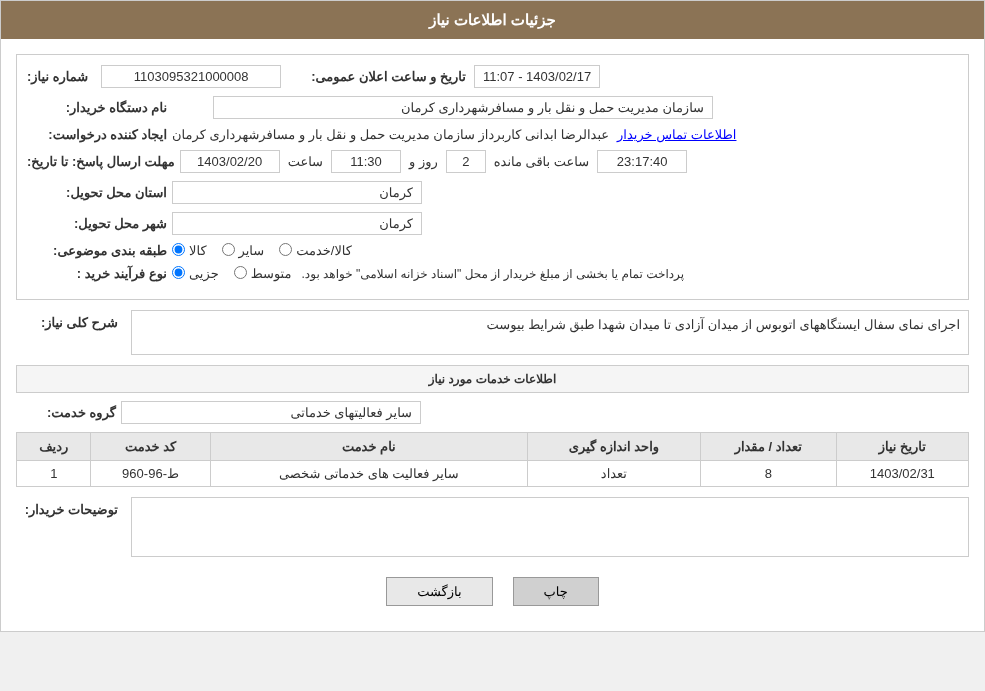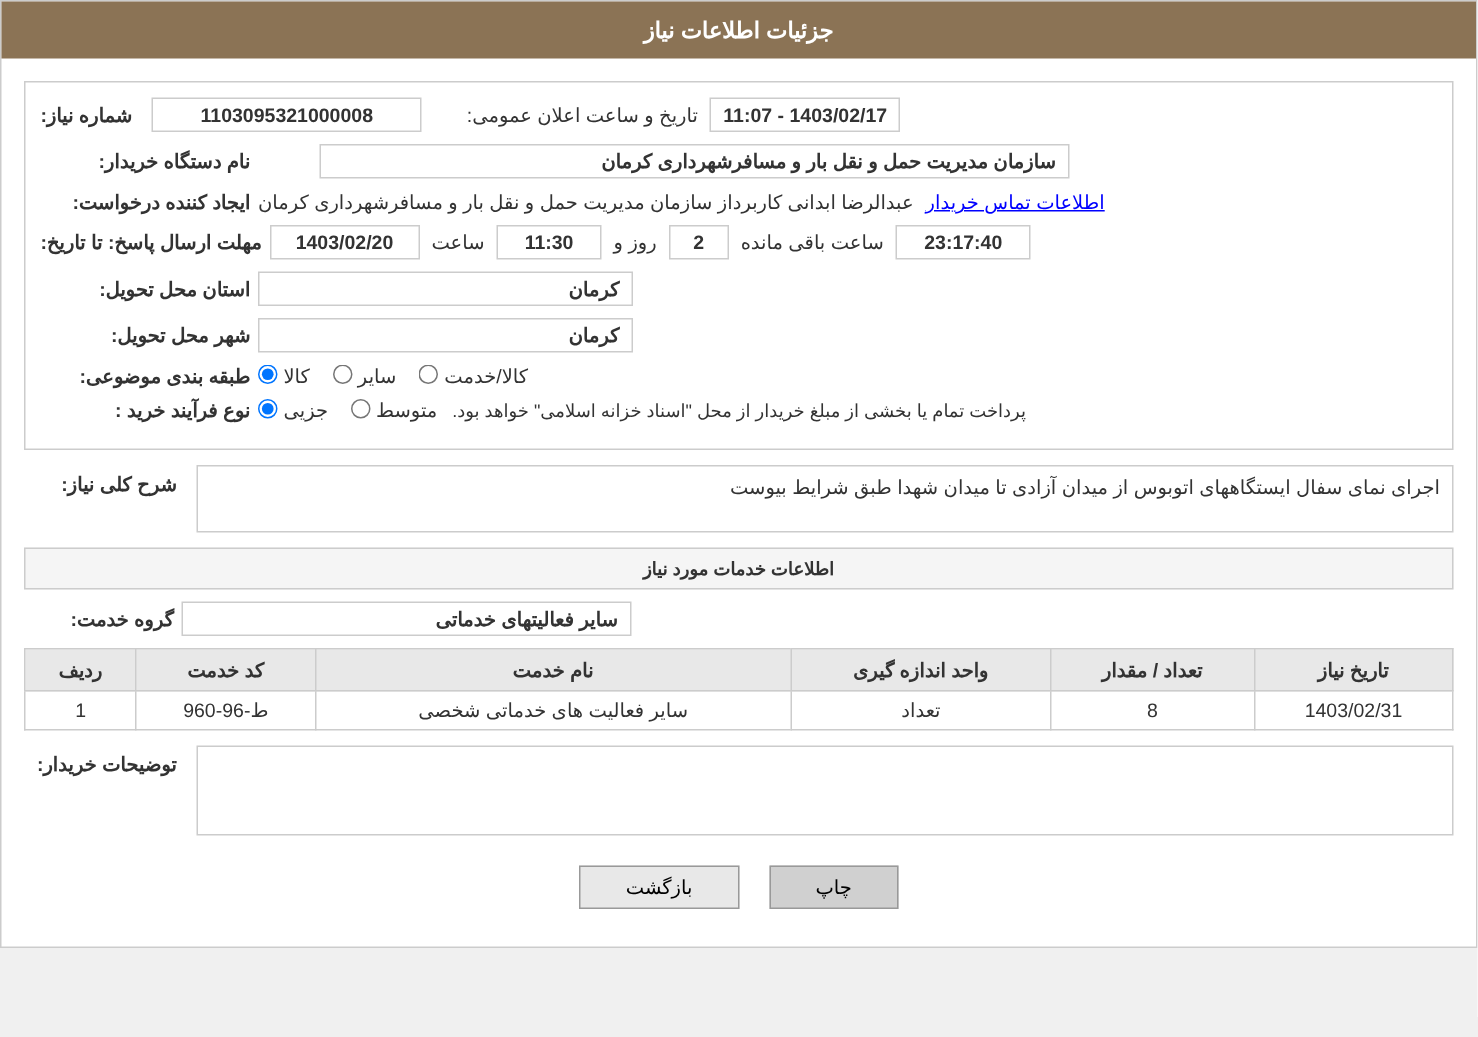--- a/index.html
+++ b/index.html
@@ -46,38 +46,37 @@
       text-align: right;
       color: #333;
     }
     .value-box {
       border: 1px solid #ccc;
       background: #fff;
       padding: 3px 8px;
       min-width: 200px;
       text-align: right;
       color: #333;
-      font-weight: bold;
     }
     .value-box.wide {
       min-width: 350px;
     }
     .value-box.medium {
       min-width: 250px;
     }
     .value-box.small {
       min-width: 120px;
     }
     .inline-group {
       display: flex;
       align-items: center;
       gap: 8px;
     }
     .inline-label {
-      font-weight: normal;
+      font-weight: bold;
       white-space: nowrap;
     }
     .link-blue {
       color: blue;
       text-decoration: underline;
       cursor: pointer;
     }
     .radio-group {
       display: flex;
       align-items: center;

